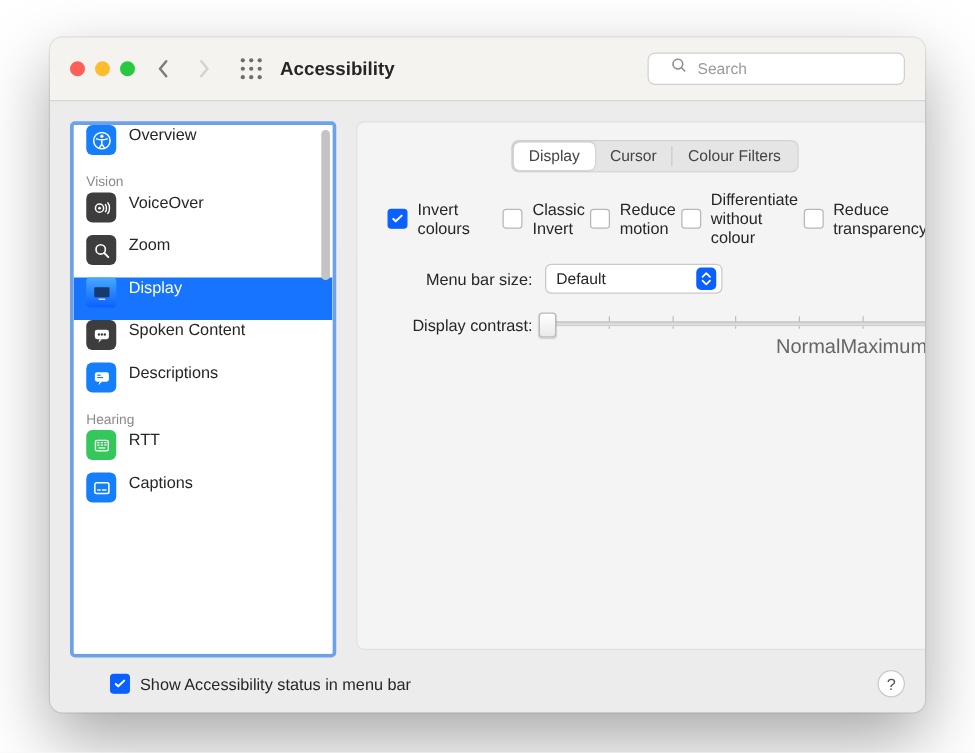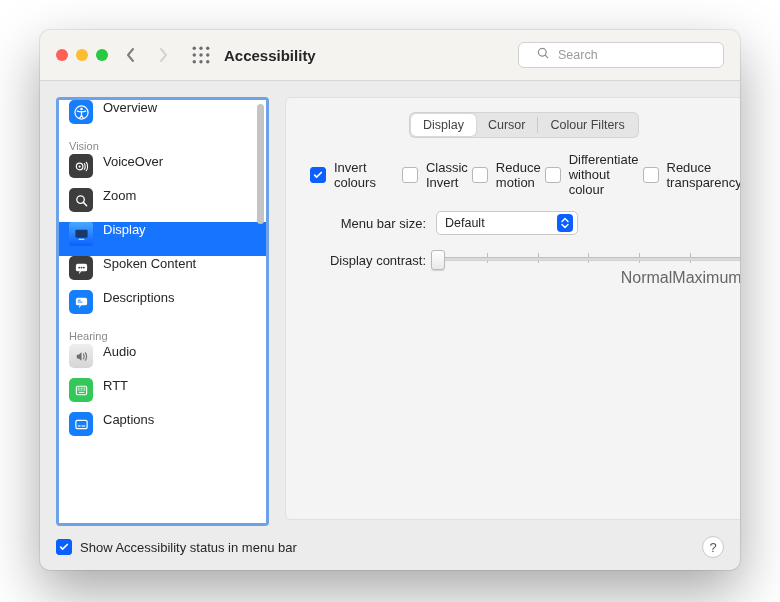--- a/index.html
+++ b/index.html
@@ -122,21 +122,21 @@
   .slider .ticks{position:absolute;left:0;right:0;top:4px;height:12px;display:flex;justify-content:space-between;}
   .slider .ticks span{width:1px;height:10px;background:#bdbdbd;}
   .slider .knob{
     position:absolute;top:1px;left:-5px;width:12px;height:18px;border-radius:3px;
     background:linear-gradient(#fff,#e9e9e9);border:1px solid #b9b9b9;
     box-shadow:0 1px 1px rgba(0,0,0,.15);
   }
   .slider .labels{position:absolute;left:0;right:0;top:20px;display:flex;justify-content:flex-end;font-size:16px;color:#666;}
   
   .footer{
-    display:flex;align-items:center;gap:8px;padding:6px 16px 12px;font-size:13px;
+    display:flex;align-items:center;gap:8px;padding:6px 16px 12px;font-size:13px;margin-left:32px;
   }
   .helpbtn{
     margin-left:auto;width:20px;height:20px;border-radius:50%;
     background:#fff;border:1px solid #c9c9c9;display:flex;align-items:center;justify-content:center;
     font-size:13px;color:#555;
   }
 </style>
 </head>
 <body>
 <div class="stage">
@@ -247,29 +247,20 @@
                     <rect x="2" y="3" width="12" height="8" rx="2" fill="#fff"></rect>
                     <path d="M6 11l-1 3 3-3" fill="#fff"></path>
                     <rect x="4" y="5" width="3" height="1" fill="#157efb"></rect>
                     <rect x="4" y="7" width="5" height="1" fill="#157efb"></rect>
                   </svg>
             </span>
             <span>Descriptions</span>
           </div>
           <div class="sb-section">Hearing</div>
           <div class="sb-item">
-            <span class="sb-icon ic-audio">
-              <svg viewBox="0 0 16 16">
-                    <path d="M3 6h2l3-2.5v9L5 10H3z" fill="#6d6d6d"></path>
-                    <path d="M10 5.5c1 .7 1 4.3 0 5M12 4c1.8 1.2 1.8 6.8 0 8" stroke="#6d6d6d" stroke-width="1.2" fill="none" stroke-linecap="round"></path>
-                  </svg>
-            </span>
-            <span>Audio</span>
-          </div>
-          <div class="sb-item">
             <span class="sb-icon ic-rtt">
               <svg viewBox="0 0 16 16">
                     <rect x="2.5" y="3.5" width="11" height="9" rx="1.5" fill="none" stroke="#fff" stroke-width="1.2"></rect>
                     <rect x="4" y="5" width="2" height="1" fill="#fff"></rect>
                     <rect x="7" y="5" width="2" height="1" fill="#fff"></rect>
                     <rect x="10" y="5" width="2" height="1" fill="#fff"></rect>
                     <rect x="4" y="7" width="2" height="1" fill="#fff"></rect>
                     <rect x="7" y="7" width="2" height="1" fill="#fff"></rect>
                     <rect x="10" y="7" width="2" height="1" fill="#fff"></rect>
                     <rect x="5" y="9.5" width="6" height="1" fill="#fff"></rect>

